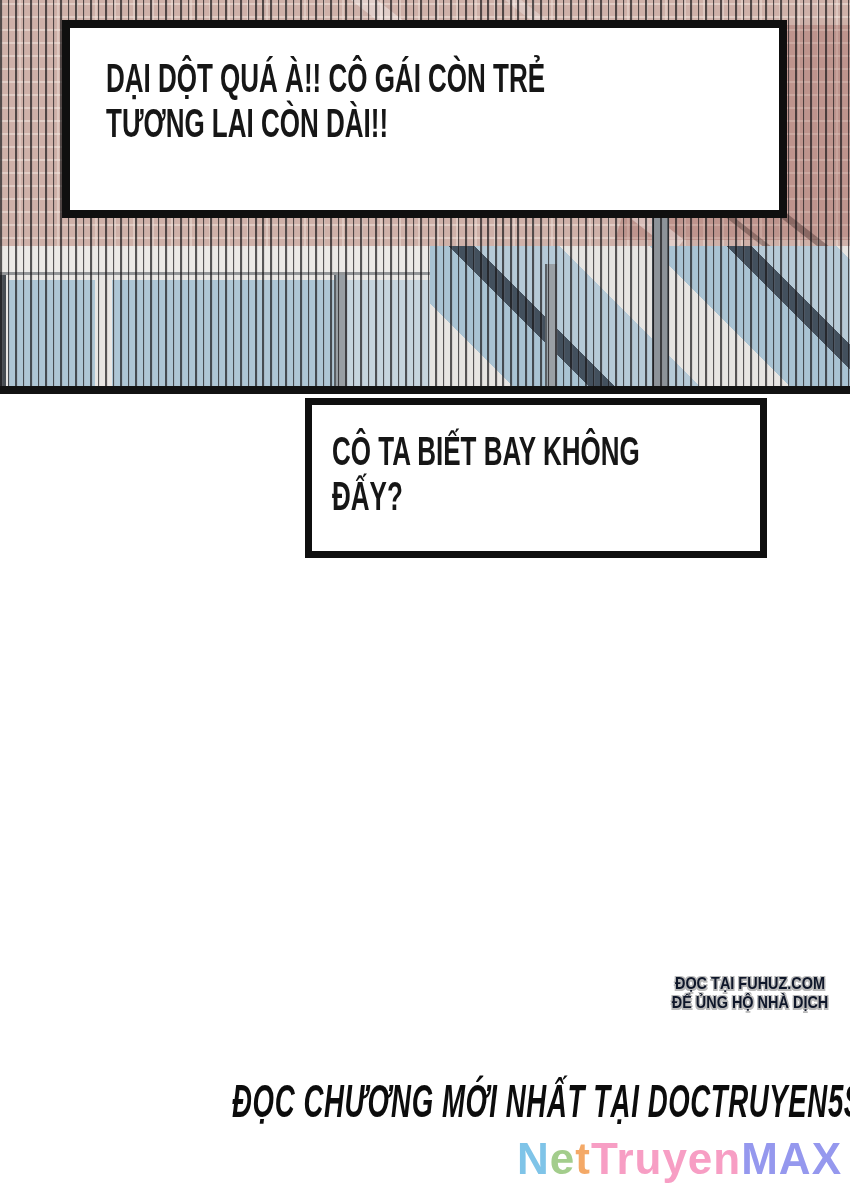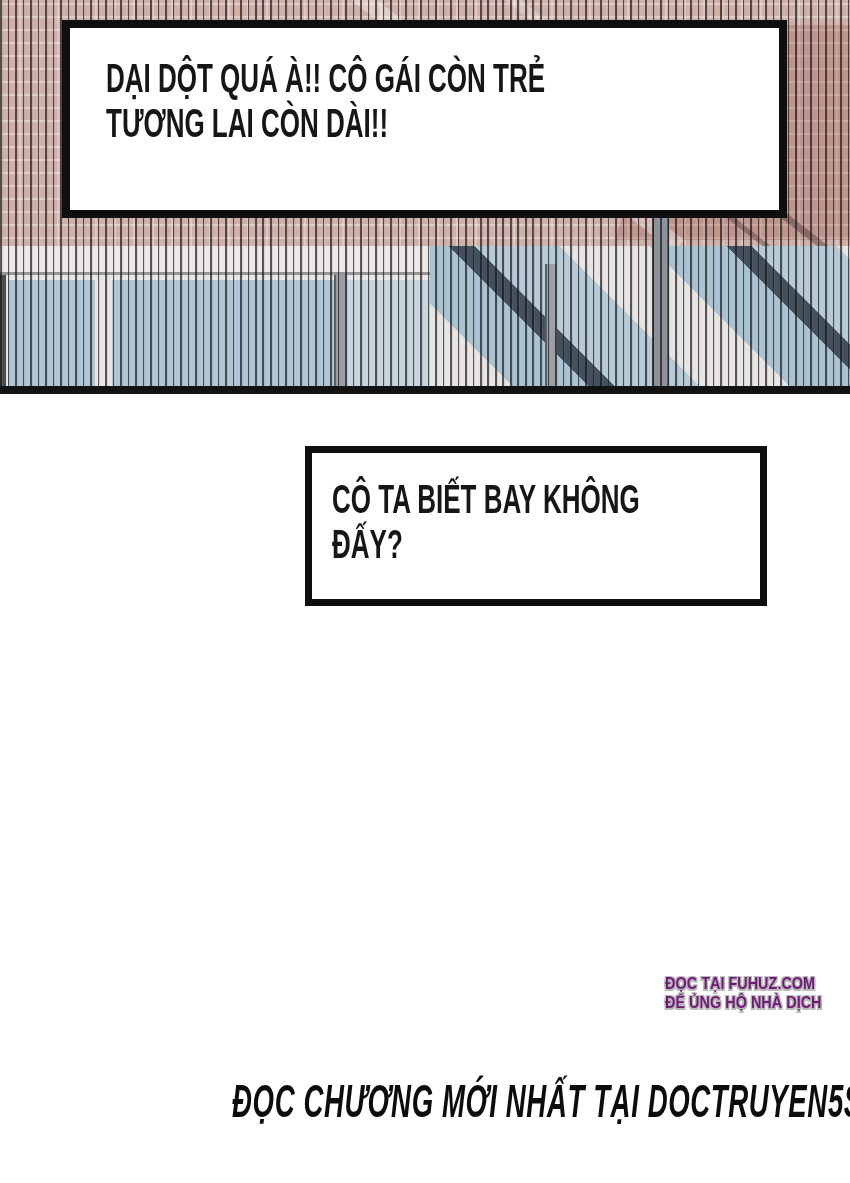--- a/index.html
+++ b/index.html
@@ -75,36 +75,36 @@
     position:absolute; left:0; top:386px; width:850px; height:8px;
     background:#121212;
   }
 
   
   .bubble {
     position:absolute; background:#ffffff;
     border:8px solid #0f0f0f;
   }
   .bubble-1 { left:43px;  top:20px;  width:725px; height:198px;margin-left:19px; }
-  .bubble-2 { left:305px; top:398px; width:462px; height:160px; border-width:7px;margin-top:48px; }
+  .bubble-2 { left:305px; top:398px; width:462px; height:160px; border-width:7px; }
   .bubble-text {
     font-weight:700; color:#161616;
     font-size:40px; line-height:45px;
     white-space:nowrap;
     transform:scaleX(0.65); transform-origin:left top;
   }
   .bubble-1 .bubble-text { margin:28px 0 0 36px; }
   .bubble-2 .bubble-text { margin:24px 0 0 20px; }
 
   
   .watermark {
     position:absolute; left:650px; top:974px; width:200px;
-    text-align:left;
+    text-align:center;
     font-weight:700; font-size:17px; line-height:19px;
-    color:#701a75;
+    color:#0f172a;
     text-shadow:
       -1.5px -1.5px 0 #b9b9b9, 1.5px -1.5px 0 #b9b9b9,
       -1.5px  1.5px 0 #b9b9b9, 1.5px  1.5px 0 #b9b9b9,
        0 2px 0 #b9b9b9;
   }
   .watermark .wm-line { transform:scaleX(0.85); transform-origin:center; }
 
   
   .promo {
     position:absolute; left:0; top:1075px; width:850px;
@@ -168,14 +168,15 @@
 
   <div class="watermark">
     <div class="wm-line">ĐỌC TẠI FUHUZ.COM</div>
     <div class="wm-line">ĐỂ ỦNG HỘ NHÀ DỊCH</div>
   </div>
 
   <div class="promo">
     <span class="promo-inner">ĐỌC CHƯƠNG MỚI NHẤT TẠI DOCTRUYEN5S.NET</span>
   </div>
 
+  <div class="logo"><span style="color: rgb(127, 196, 232);">N</span><span style="color: rgb(163, 205, 140);">e</span><span style="color: rgb(244, 169, 103);">t</span><span style="color: rgb(247, 158, 196);">Truyen</span><span style="color: rgb(149, 152, 238);">MAX</span></div>
 
 </div>
 
 </body></html>

